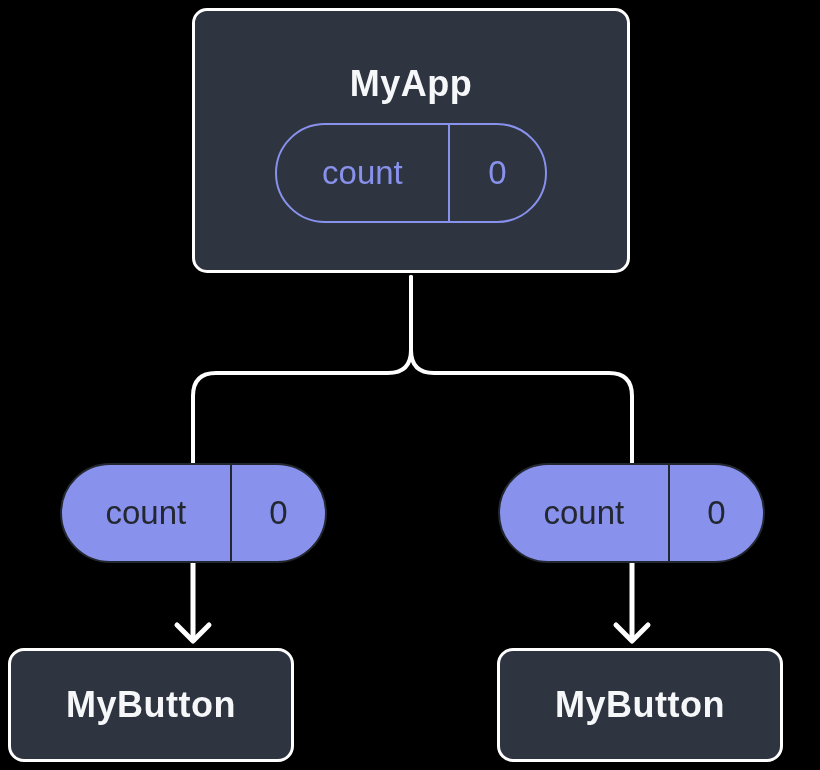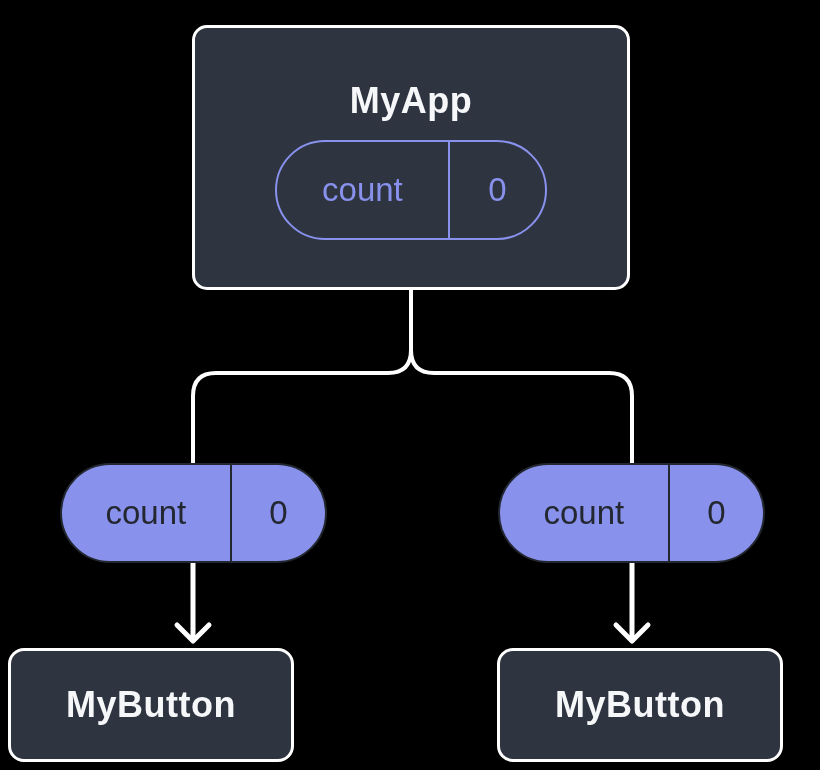--- a/index.html
+++ b/index.html
@@ -24,21 +24,21 @@
     position:absolute;inset:0;z-index:0;pointer-events:none;
   }
   .node{
     position:absolute;z-index:1;
     background:var(--node-fill);
     border:3.5px solid var(--node-border);
     border-radius:15px;
     color:var(--node-text);
   }
   .node-root{
-    left:192px;top:25px;width:438px;height:265px;
+    left:192px;top:8px;width:438px;height:265px;
   }
   .node-title{
     position:absolute;left:0;right:0;top:52px;
     text-align:center;
     font-size:36px;font-weight:600;letter-spacing:.5px;
     color:var(--node-text);
   }
   .node-child{
     left:8px;top:648px;width:286px;height:114px;
     display:flex;align-items:center;justify-content:center;

